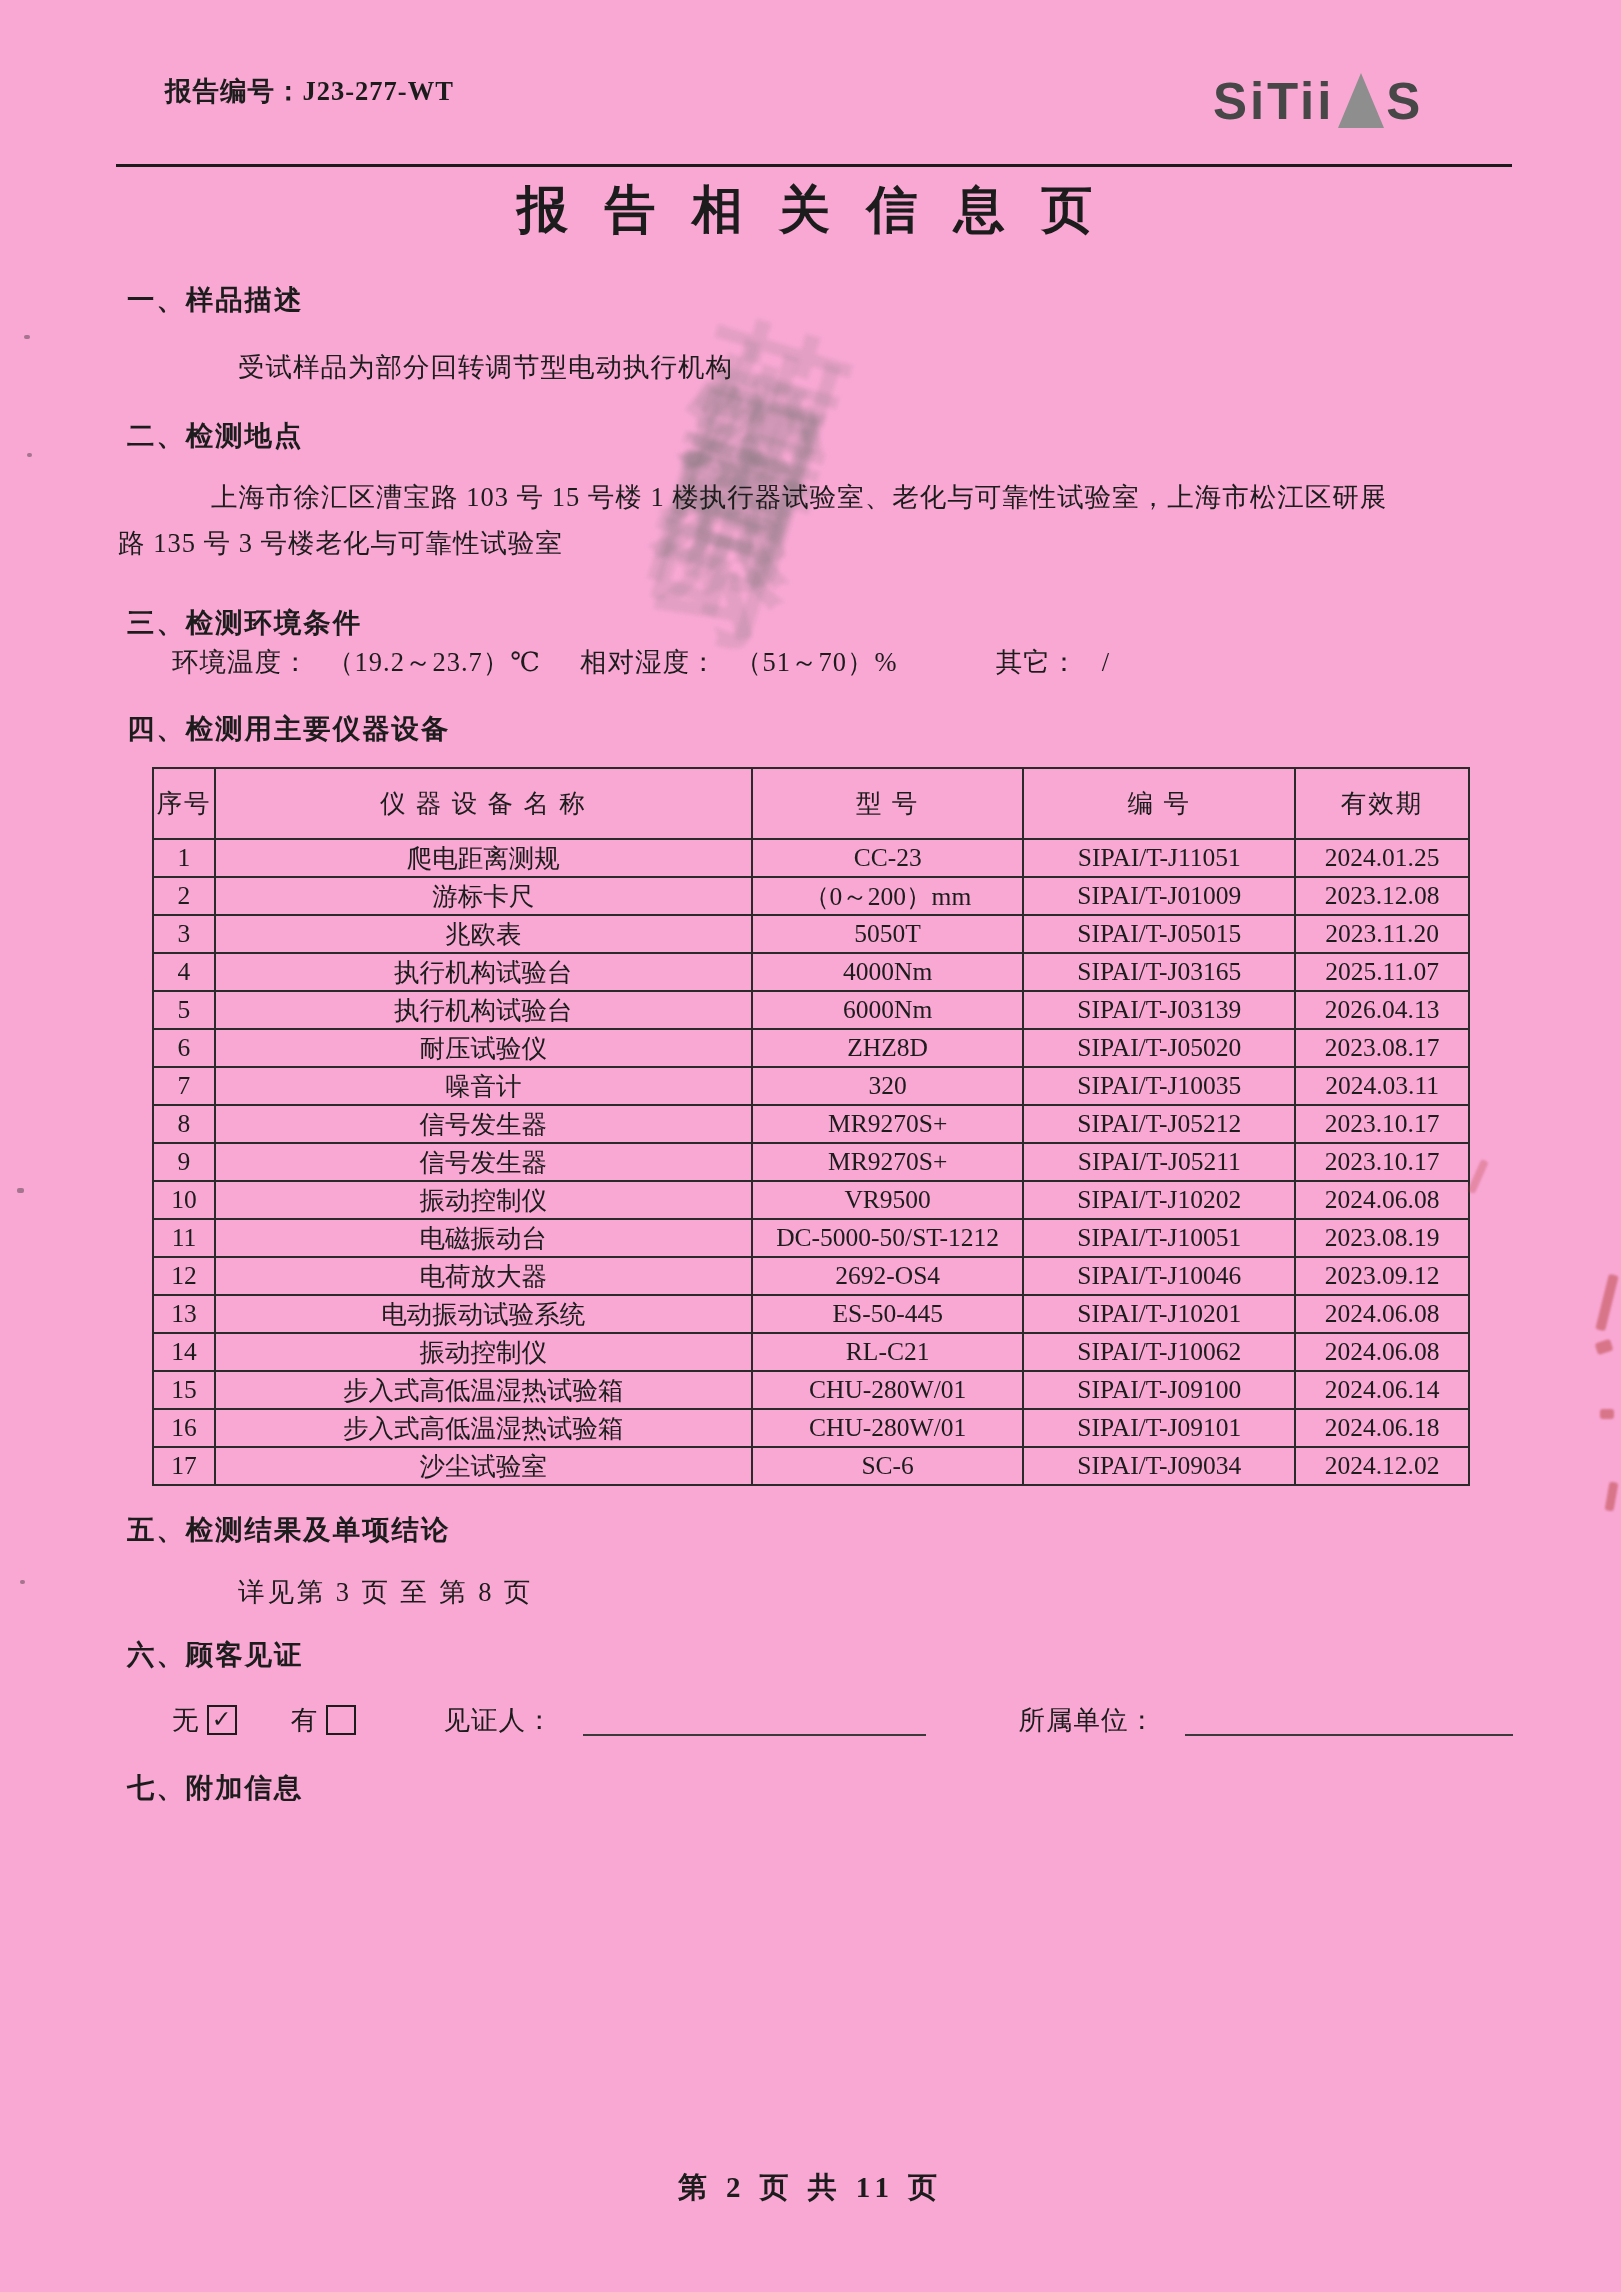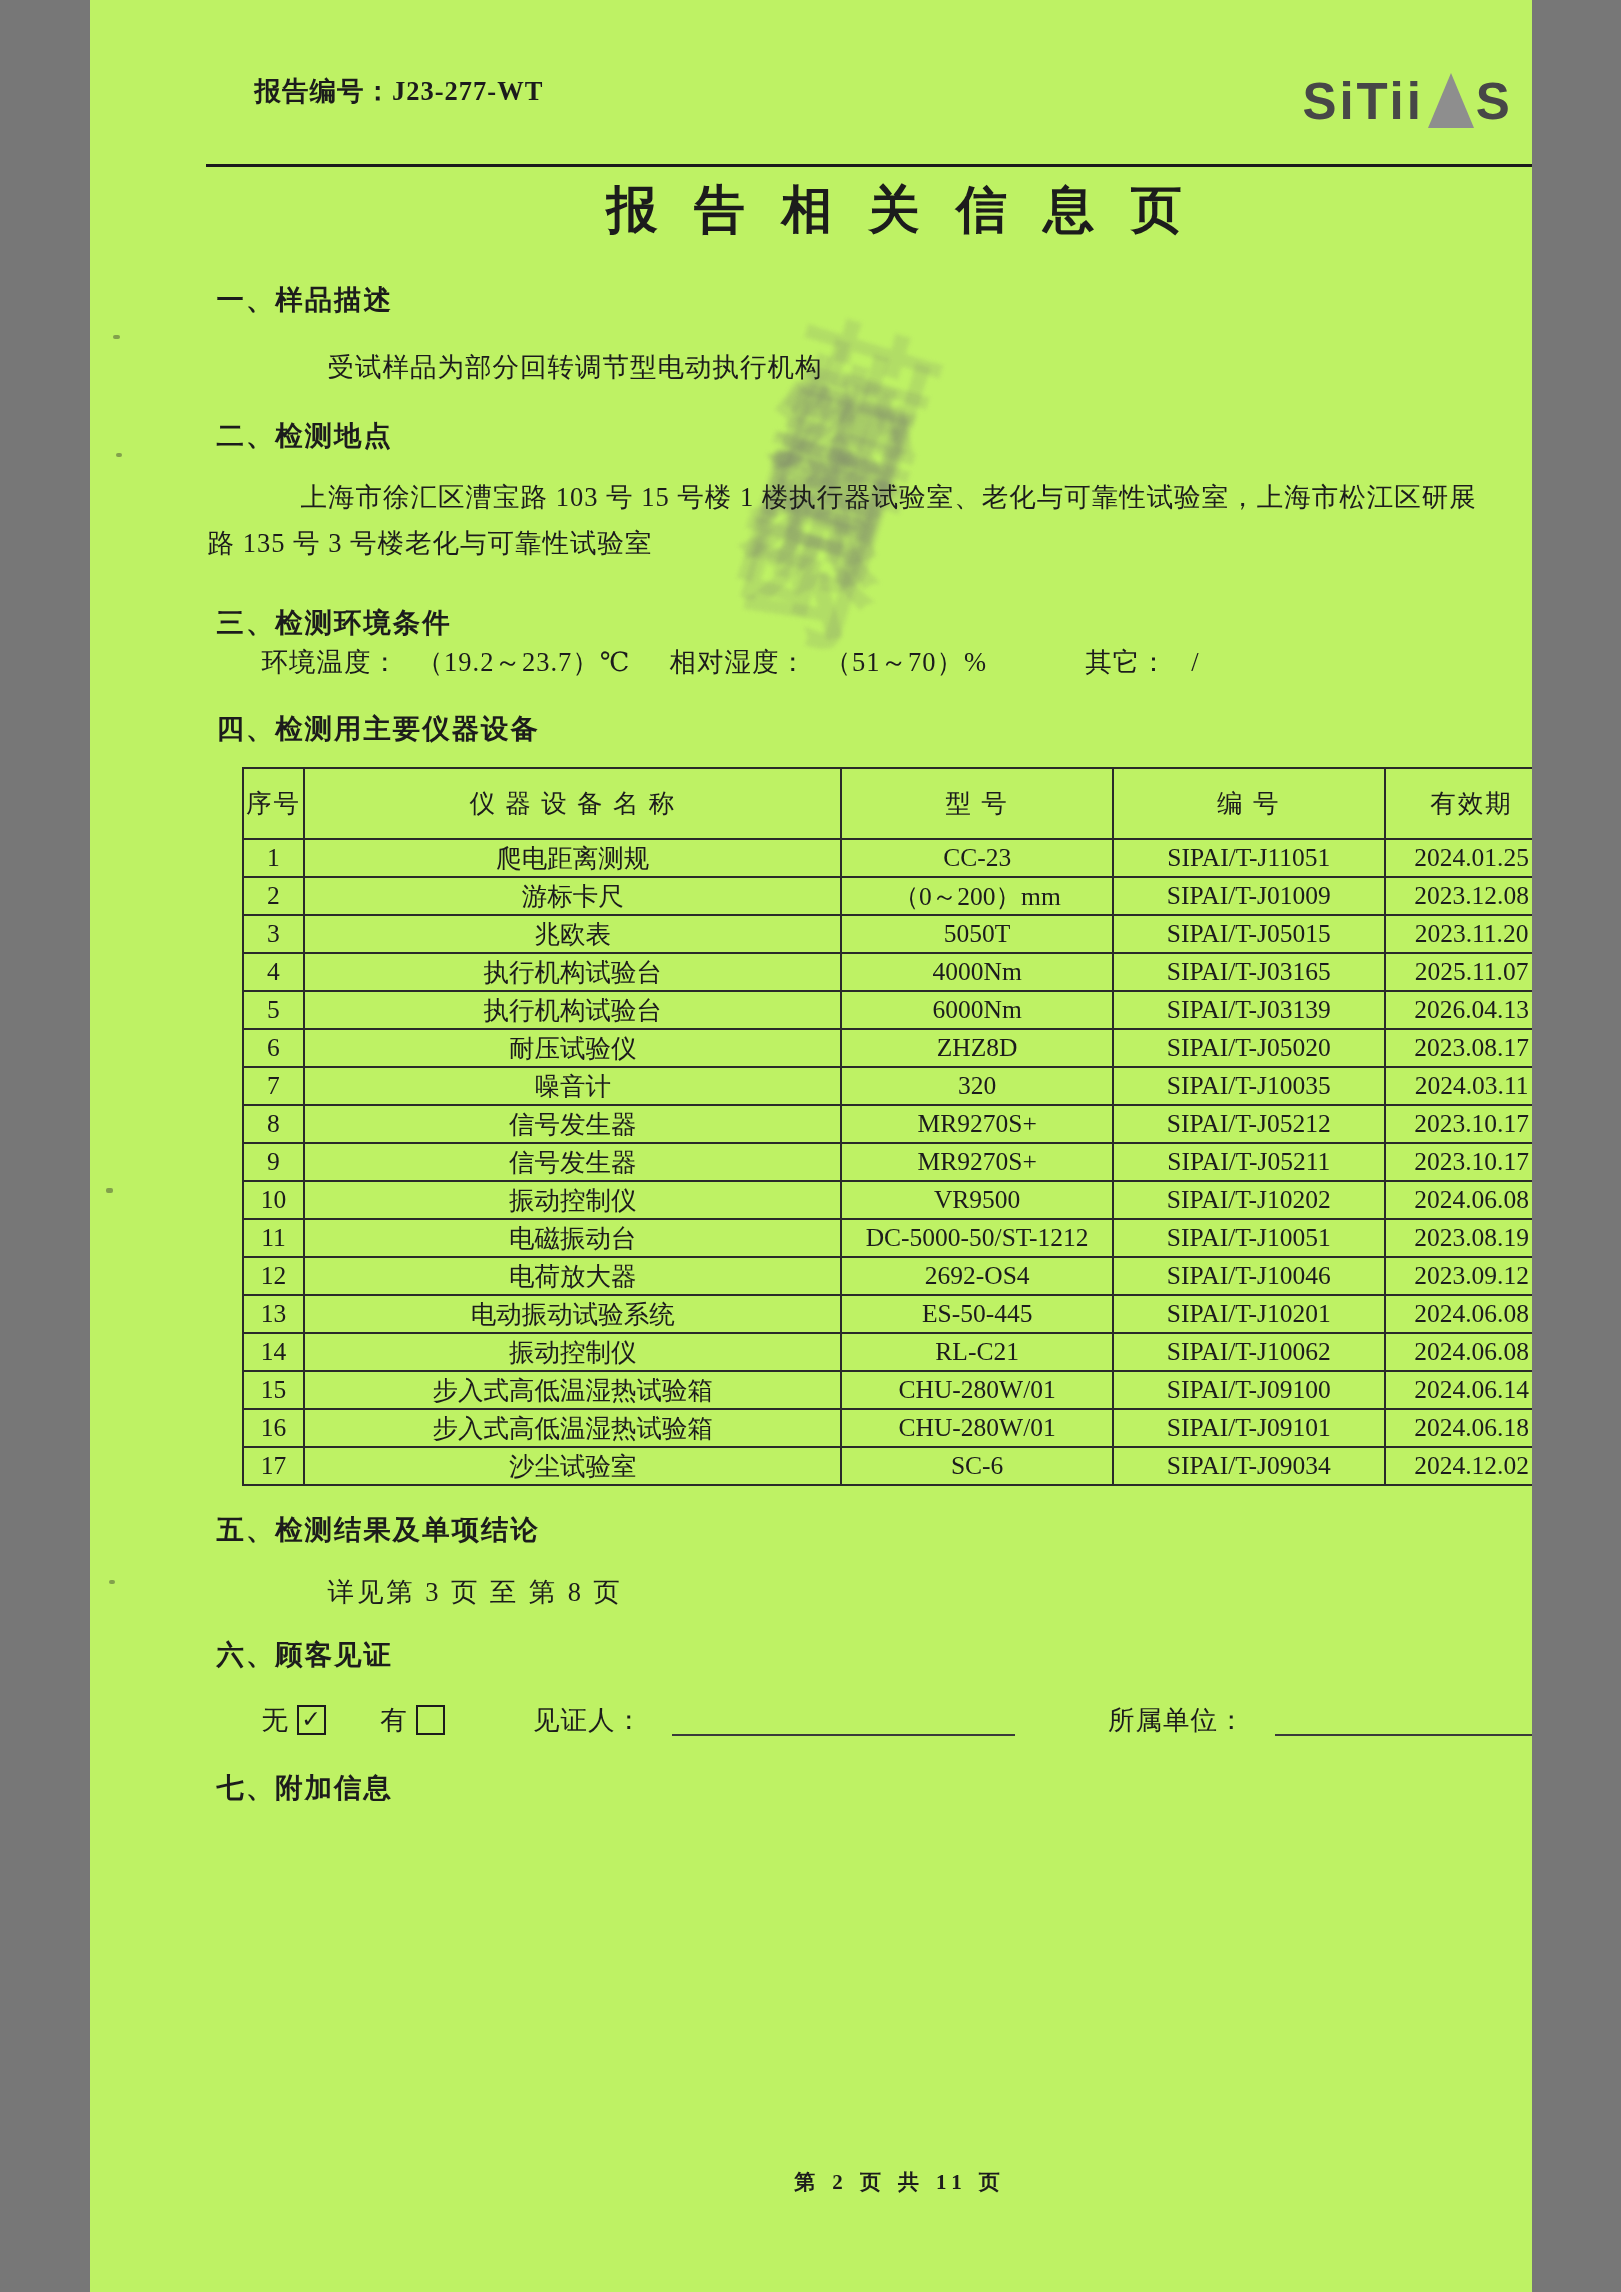--- a/index.html
+++ b/index.html
@@ -1,18 +1,18 @@
 <!DOCTYPE html>
 <html><head>
 <meta charset="utf-8">
 <style>
   html,body{margin:0;padding:0;background:#777;}
   .page{
-    position:relative;width:1442px;height:2293px;margin:0 auto;
-    background:#bef264;overflow:hidden;
+    position:relative;width:1621px;height:2293px;margin:0 auto;
+    background:#f9a8d4;overflow:hidden;
     font-family:"Liberation Serif","DejaVu Serif",serif;color:#1c1c1c;
   }
   .abs{position:absolute;}
   .z{z-index:2;}
   
   .report-no{left:165px;top:73px;font-size:26.5px;font-weight:bold;letter-spacing:1px;}
   .logo{left:1213px;top:73px;display:flex;align-items:flex-end;z-index:2;}
   .logo-txt{font-family:"Liberation Sans","DejaVu Sans",sans-serif;font-weight:800;
     font-size:51px;line-height:51px;color:#474747;letter-spacing:2.9px;}
   .logo-a{width:0;height:0;border-left:23.5px solid transparent;border-right:23.5px solid transparent;
@@ -40,21 +40,21 @@
   .h5{left:127px;top:1512px;} .s5b{left:238px;top:1574px;letter-spacing:2.9px;}
   .h6{left:127px;top:1637px;}
   .witness{left:172px;top:1702px;white-space:nowrap;display:flex;align-items:center;}
   .cbx{display:inline-block;width:25.5px;height:25.5px;border:2px solid #1c1c1c;
     font-size:23.5px;line-height:25.5px;text-align:center;vertical-align:-3.9px;margin-left:7.8px;}
   .wgap1{display:inline-block;width:54px;} .wgap2{display:inline-block;width:88px;}
   .wgap3{display:inline-block;width:29px;} .wgap4{display:inline-block;width:93px;}
   .blank{display:inline-block;height:29px;border-bottom:2px solid #3a3a3a;}
   .blank1{width:343px;} .blank2{width:328px;}
   .h7{left:127px;top:1770px;}
-  .footer{left:0;top:2168px;width:1621px;text-align:center;font-size:21px;font-weight:bold;letter-spacing:5.9px;}
+  .footer{left:0;top:2168px;width:1621px;text-align:center;font-size:29px;font-weight:bold;letter-spacing:5.9px;}
   
   .watermark{
     left:534px;top:186px;height:1666px;width:147px;z-index:1;
     writing-mode:vertical-rl;text-orientation:upright;
     font-size:145px;font-weight:bold;letter-spacing:21.6px;
     color:rgba(110,110,110,0.16);filter:blur(2px);
     transform:rotate(17deg);transform-origin:center center;
     user-select:none;pointer-events:none;white-space:nowrap;
   }
   

